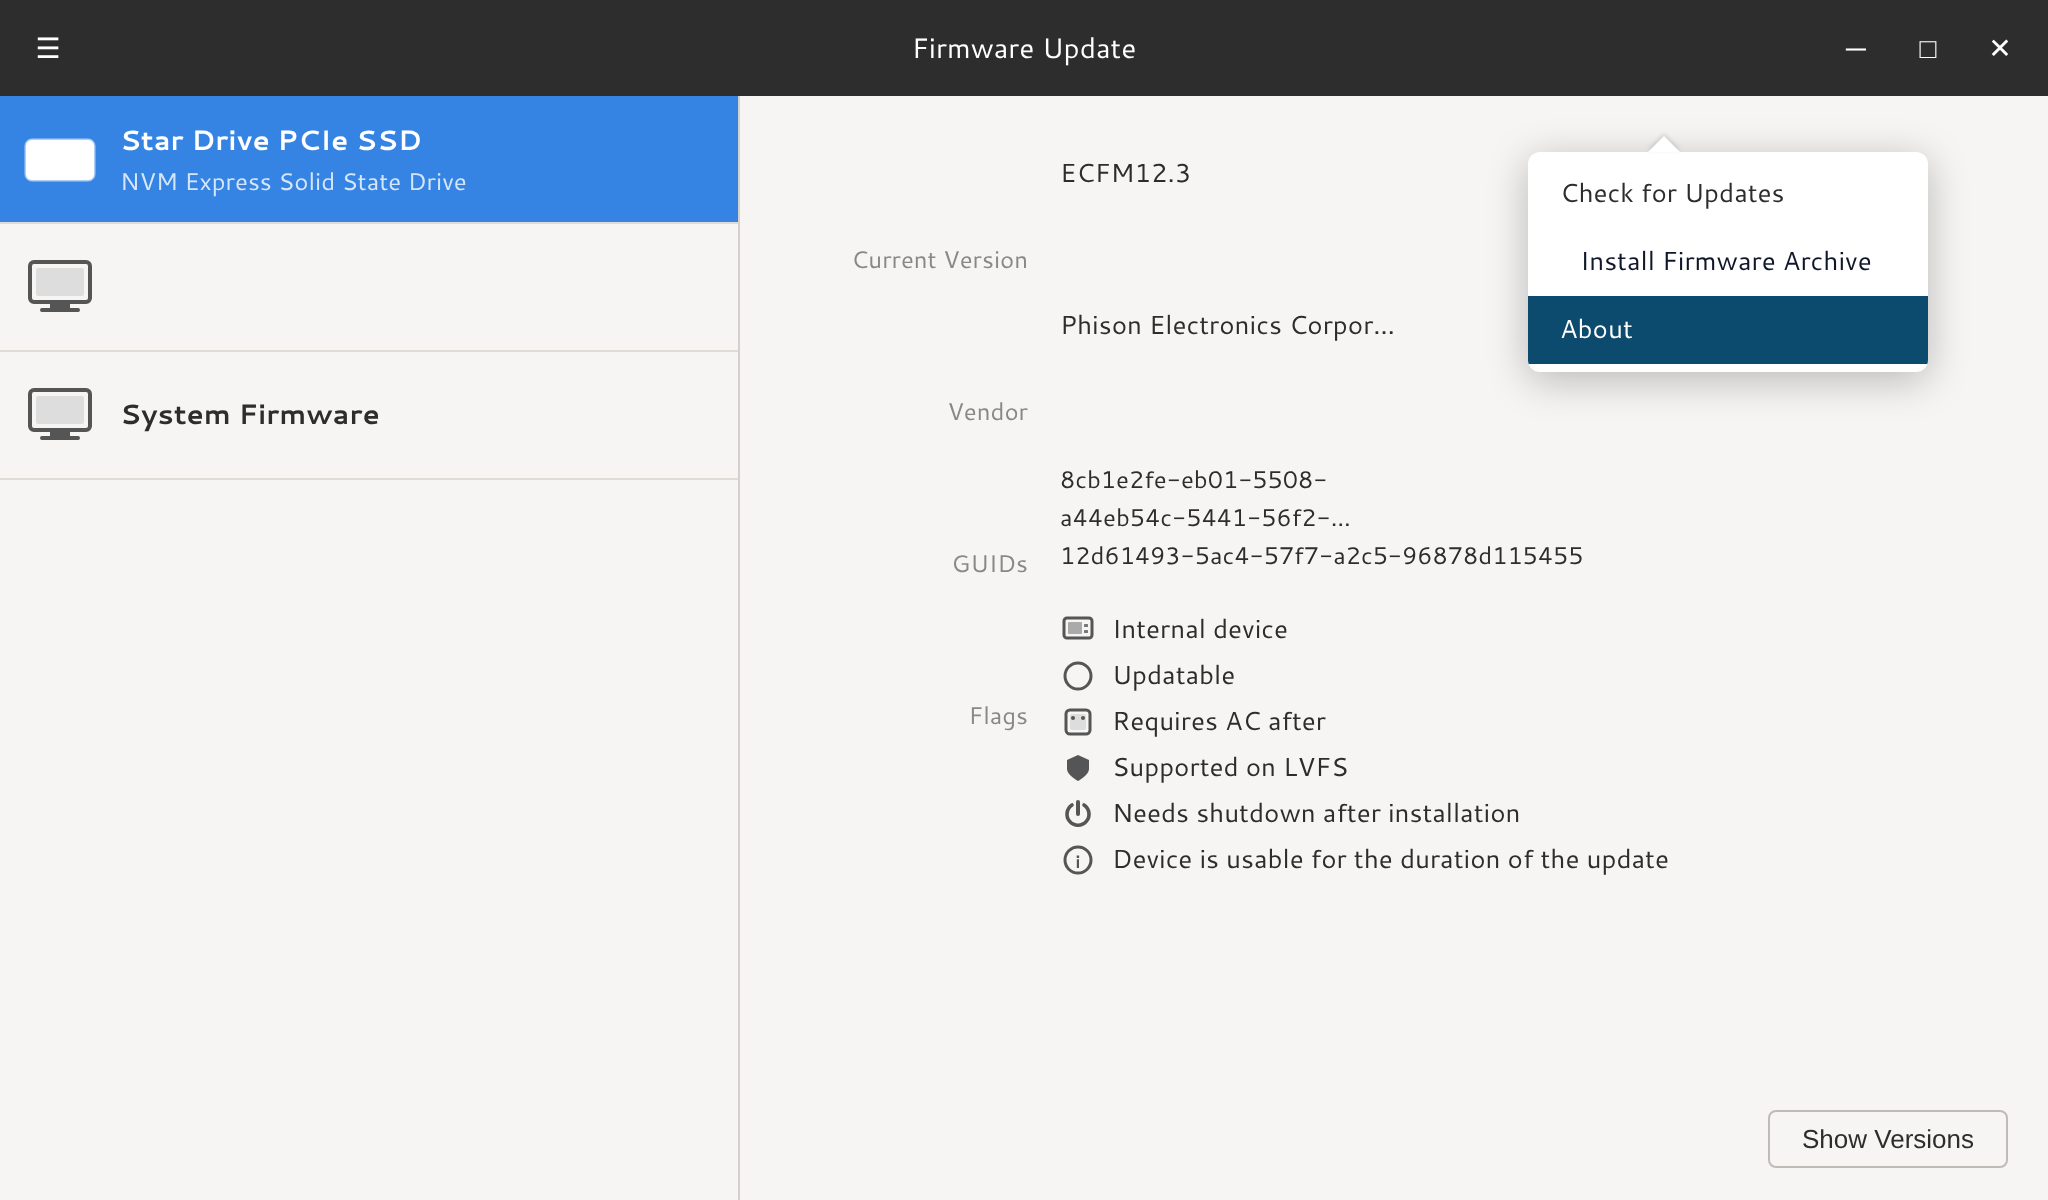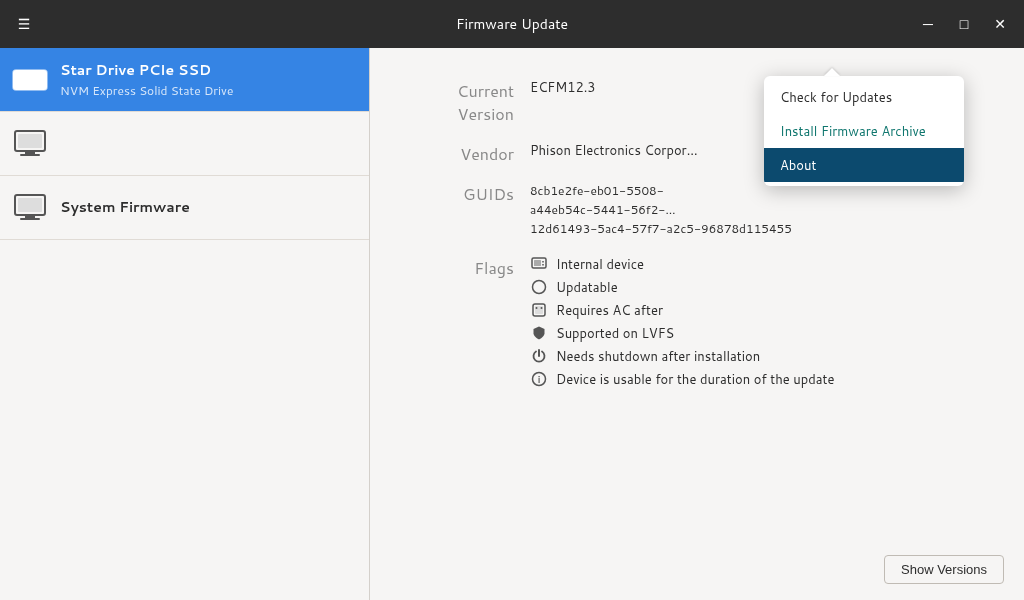--- a/index.html
+++ b/index.html
@@ -111,23 +111,24 @@
     .detail-row {
       display: flex;
       margin-bottom: 16px;
       align-items: flex-start;
     }
     .detail-label {
       width: 120px;
       color: #888;
       text-align: right;
       padding-right: 16px;
-      font-size: 16px;
+      font-size: 12px;
       flex-shrink: 0;
       padding-top: 1px;
+      margin-top: 42px;
     }
     .detail-value {
       color: #2d2d2d;
       font-size: 13px;
       flex: 1;
     }
     .detail-value.version {
       font-weight: 400;
     }
 
@@ -195,22 +196,23 @@
       overflow: hidden;
       padding: 4px 0;
     }
     .dropdown-item {
       padding: 8px 16px;
       font-size: 13px;
       cursor: pointer;
       color: #2d2d2d;
     }
     .dropdown-item.disabled {
-      color: #0f766e;
+      color: #0f172a;
       cursor: default;
+      margin-left: 10px;
     }
     .dropdown-item.active-item {
       background: #0c4a6e;
       color: #ffffff;
     }
 
     
     .menu-btn {
       position: absolute;
       left: 8px;

